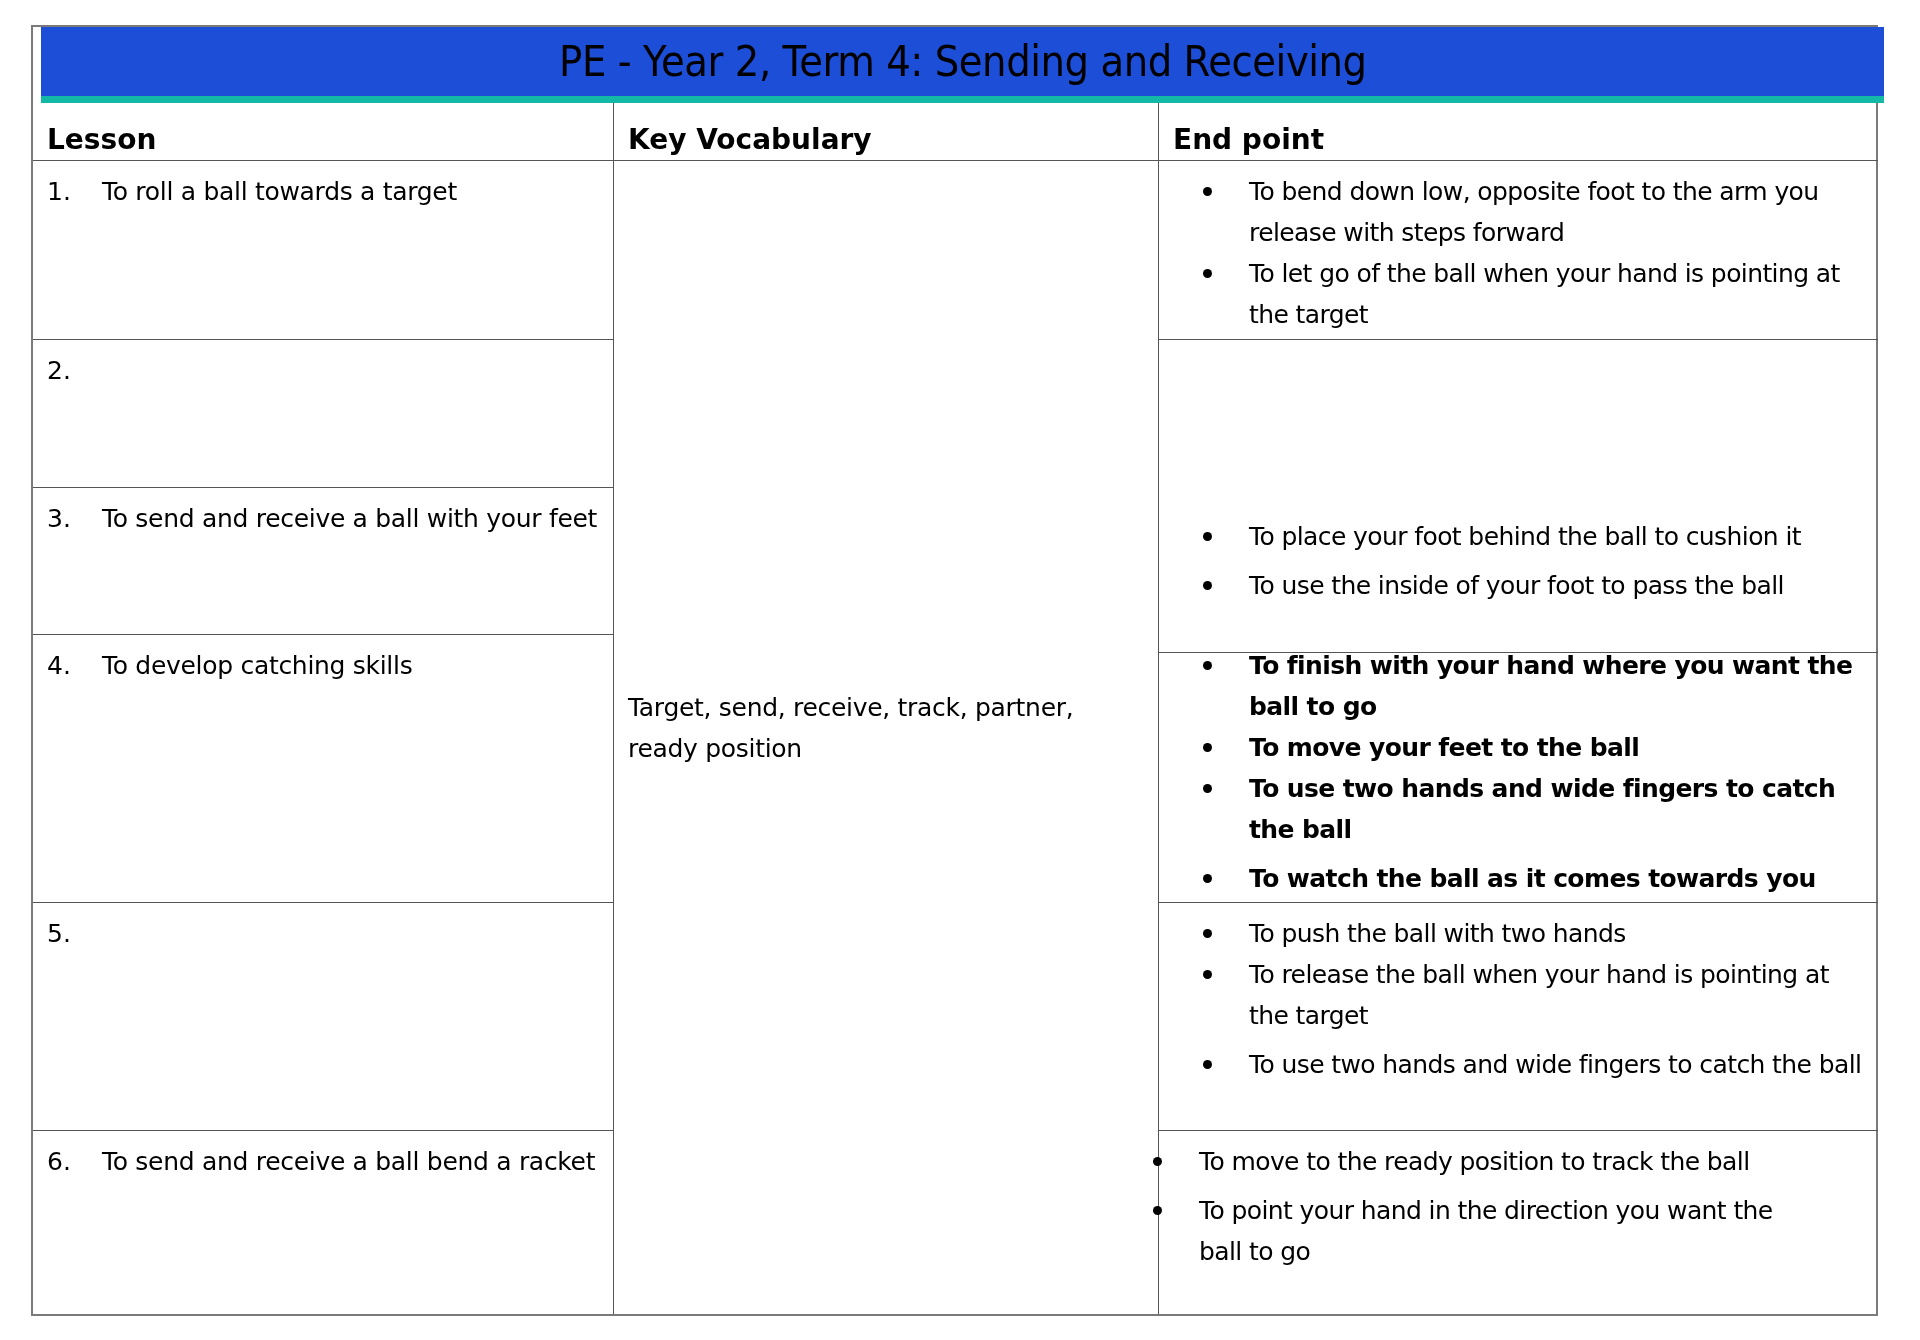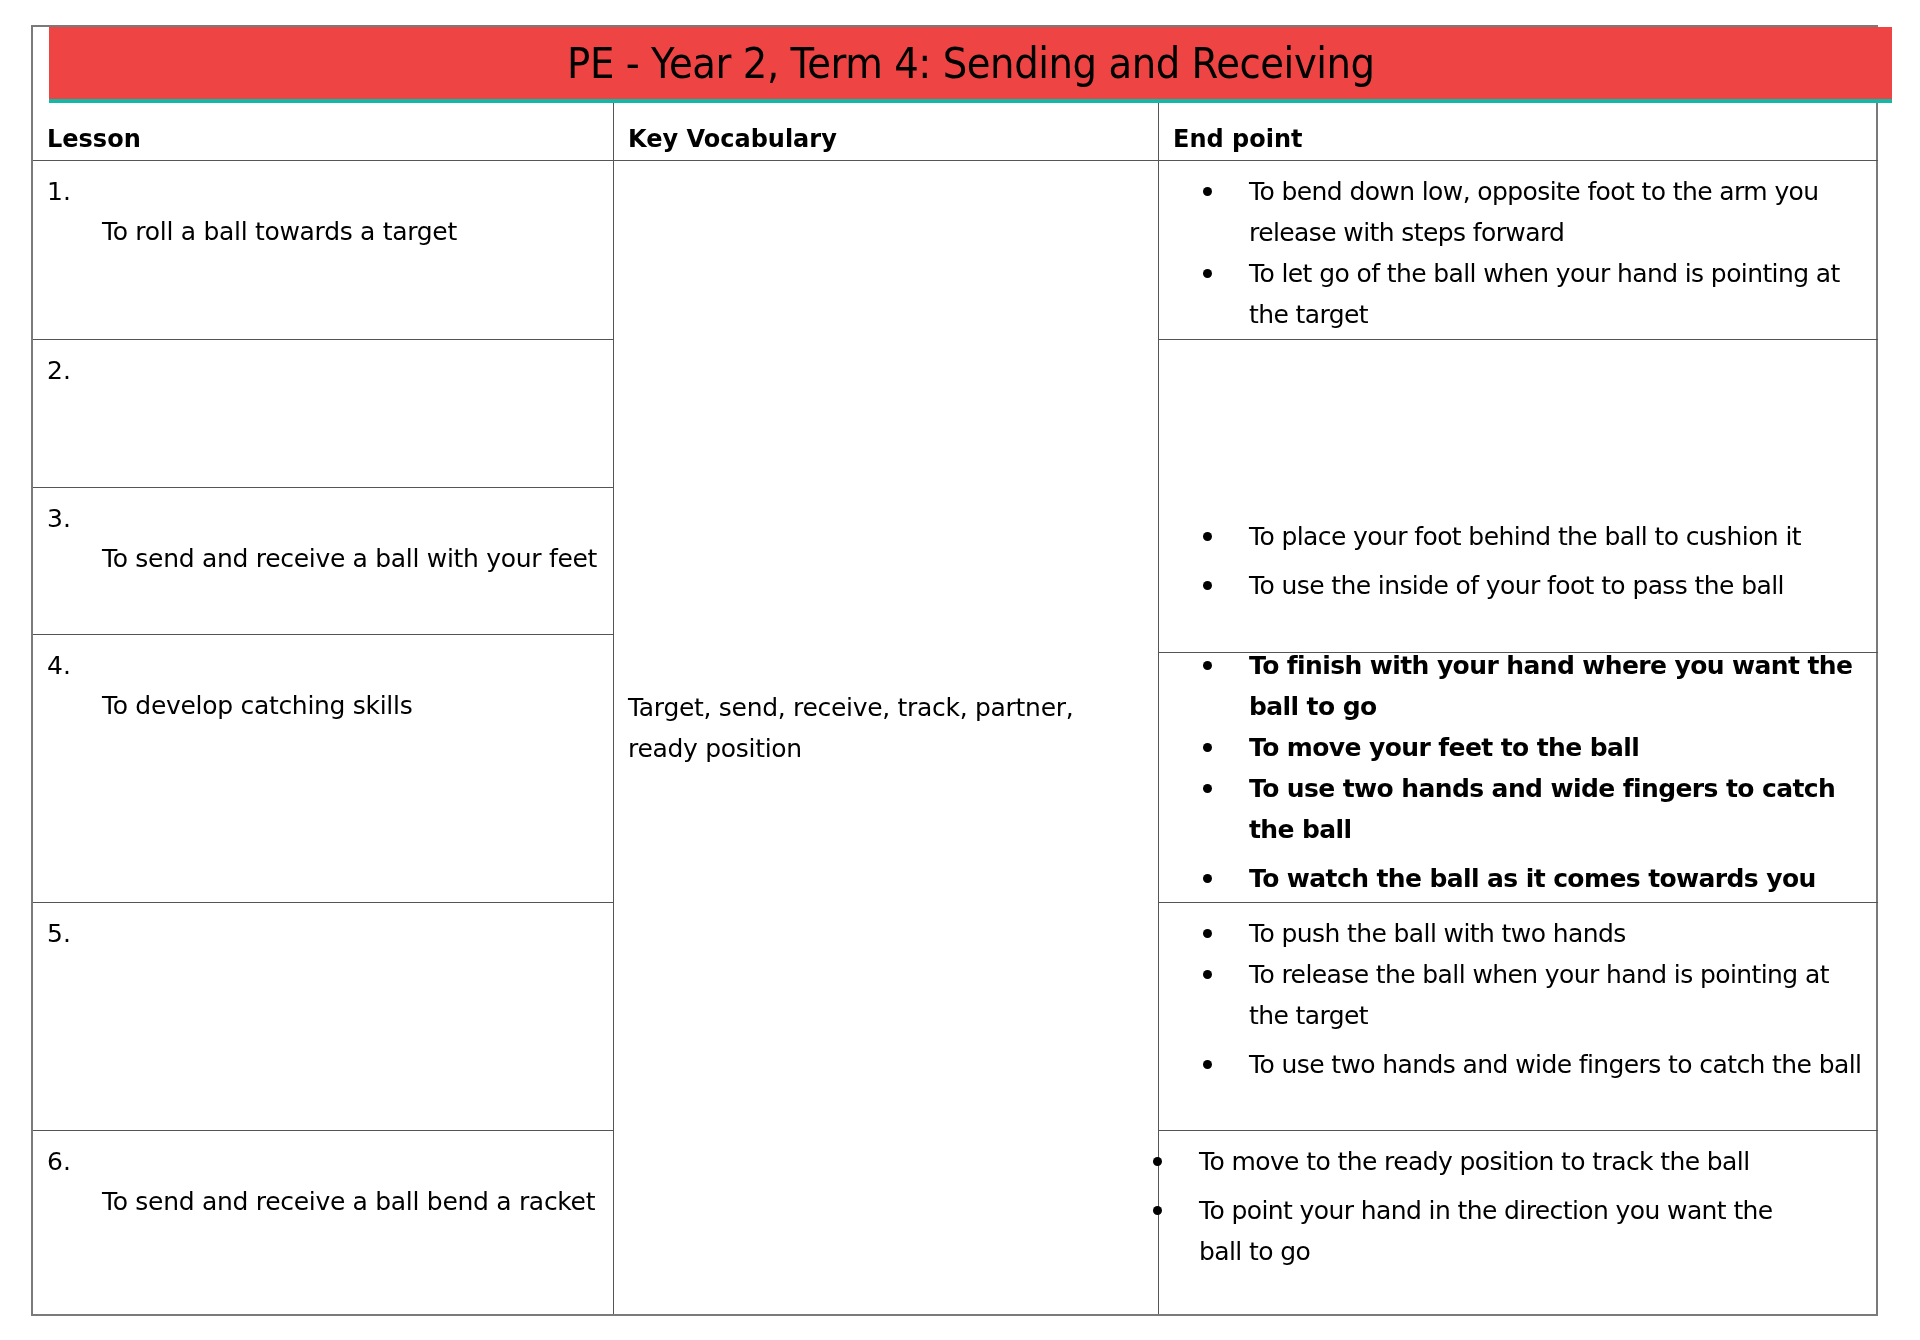--- a/index.html
+++ b/index.html
@@ -19,25 +19,25 @@
       position: absolute;
       left: 31px;
       top: 25px;
       width: 1847px;
       height: 1291px;
       border: 2px solid #7a7a7a;
       box-sizing: border-box;
     }
     .title-bar {
       position: absolute;
-      left: 16px; top: 0;
+      left: 8px; top: 0;
       width: 100%;
       height: 76px;
-      background: #ef4444;
-      border-bottom: 4px solid #14b8a6;
+      background: #1d4ed8;
+      border-bottom: 7px solid #14b8a6;
       box-sizing: border-box;
       display: flex;
       align-items: center;
       justify-content: center;
     }
     .title-text {
       font-size: 42px;
       letter-spacing: -0.5px;
       transform: scaleX(0.92);
       white-space: nowrap;
@@ -48,36 +48,35 @@
       border-right: 1.5px solid #555;
       border-bottom: 1.5px solid #555;
       padding: 10px 14px 0 14px;
       font-size: 25px;
       line-height: 41px;
     }
     .cell.last-col { border-right: none; }
     .cell.last-row { border-bottom: none; }
     .hdr {
       font-weight: bold;
-      font-size: 24px;
+      font-size: 28px;
       padding-top: 16px;
       display: flex;
       align-items: center;
     }
     .lesson {
       display: flex;
     }
     .lesson .num {
       width: 55px;
       flex: 0 0 55px;
     }
     .lesson .txt {
       flex: 1;
       letter-spacing: -0.3px;
-      margin-top: 40px;
     }
     .vocab {
       display: flex;
       align-items: center;
       padding-top: 0;
       padding-bottom: 20px;
       letter-spacing: -0.3px;
     }
     ul.points {
       list-style: none;

